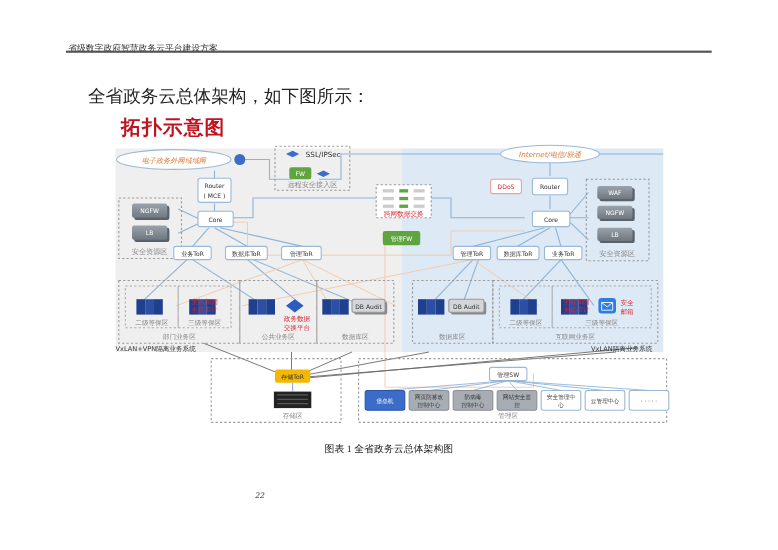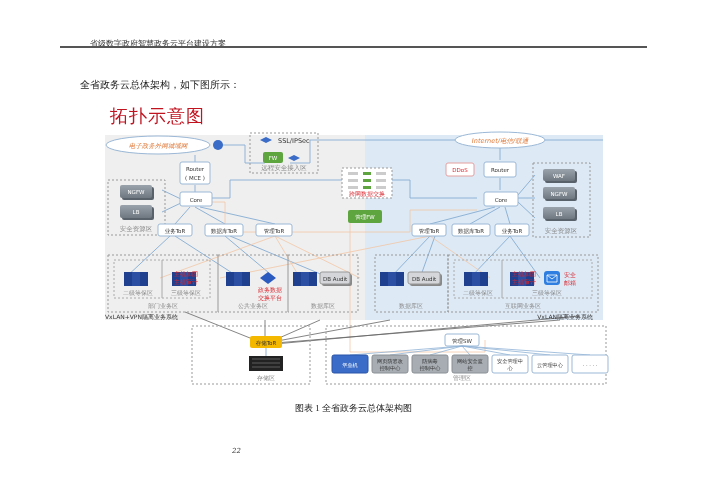--- a/index.html
+++ b/index.html
@@ -1,20 +1,20 @@
 <!DOCTYPE html>
 <html><head>
 <meta charset="utf-8">
 <style>
   html,body{margin:0;padding:0;background:#fff;}
   body{width:707px;height:500px;position:relative;overflow:hidden;font-family:"DejaVu Serif",serif;color:#222;}
-  .hdr{position:absolute;left:62px;top:38px;font-size:8px;color:#333;margin-left:28px;}
+  .hdr{position:absolute;left:62px;top:38px;font-size:8px;color:#333;}
   .hdr-line{position:absolute;left:60px;top:46px;width:587px;height:1.5px;background:#555;}
-  .intro{position:absolute;left:80px;top:78px;font-size:10px;color:#222;}
-  .title{position:absolute;left:110px;top:104px;font-family:"DejaVu Sans",sans-serif;font-weight:normal;font-size:18px;color:#c0121f;letter-spacing:1px;}
+  .intro{position:absolute;left:80px;top:78px;font-size:16px;color:#222;}
+  .title{position:absolute;left:110px;top:104px;font-family:"DejaVu Sans",sans-serif;font-weight:bold;font-size:18px;color:#c0121f;letter-spacing:1px;}
   .caption{position:absolute;left:295px;top:402px;font-size:9px;color:#222;font-family:Liberation Serif, serif;}
   .pageno{position:absolute;left:232px;top:447px;font-size:7px;color:#333;font-style:italic;}
   #diagram{position:absolute;left:100px;top:130px;}
   svg text{font-family:"DejaVu Sans",sans-serif;}
 </style>
 </head>
 <body>
 
 <div class="hdr">省级数字政府智慧政务云平台建设方案</div>
 <div class="hdr-line"></div>

